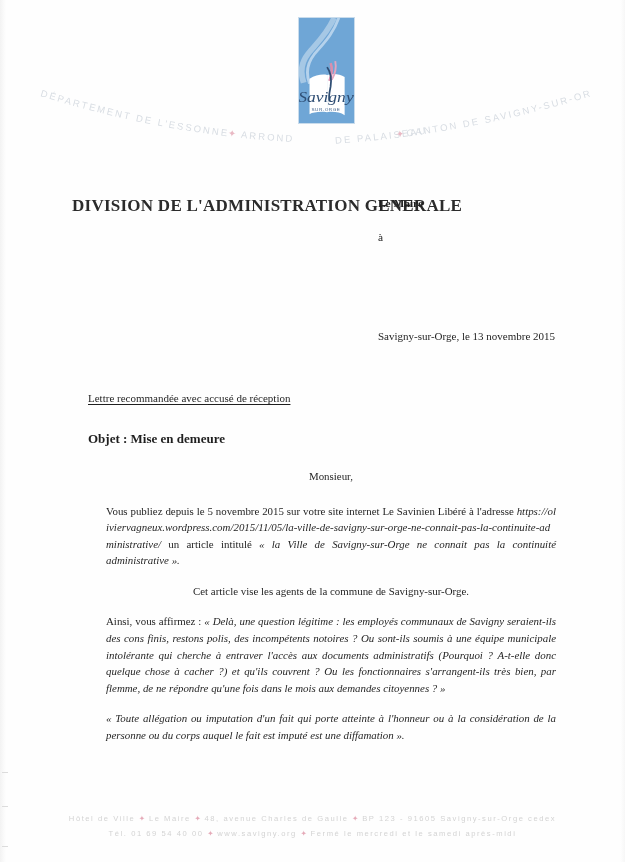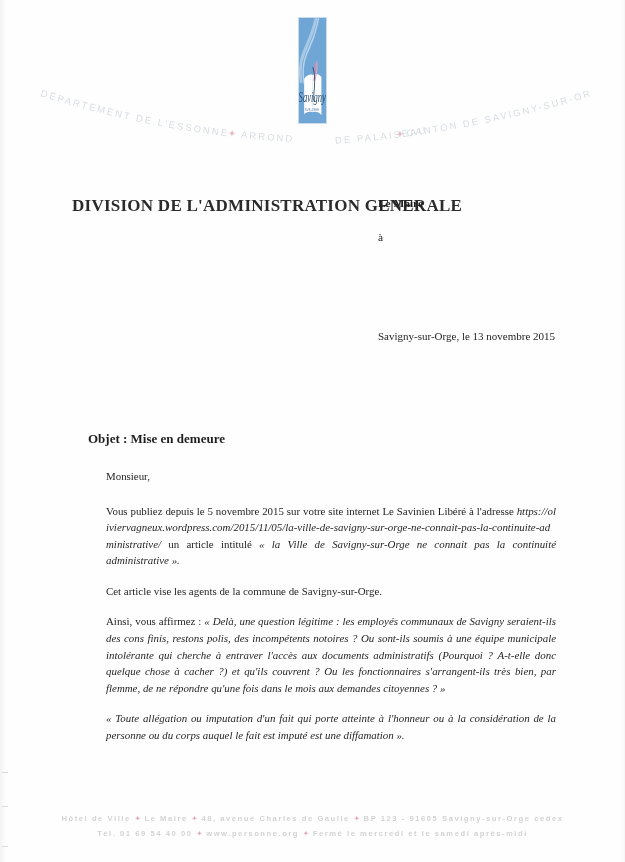--- a/index.html
+++ b/index.html
@@ -47,21 +47,21 @@
   .header {
     position: absolute;
     left: 0; top: 0;
     width: 625px;
     height: 160px;
   }
   .logo {
     position: absolute;
     left: 298px;
     top: 17px;
-    width: 29px;
+    width: 57px;
     height: 107px;
     background: #6fa6d6;
     border: 1px solid #c9dcec;
     box-sizing: border-box;
     overflow: hidden;
   }
   .logo-svg { display: block; width: 100%; height: 100%; }
 
   
   .arch {
@@ -146,37 +146,37 @@
     text-align: justify;
   }
   .letter-body p { margin: 0 0 14px 0; }
   .salutation { margin-bottom: 18px !important; }
   .ital { font-style: italic; }
   .url {
     font-style: italic;
     word-break: break-all;
   }
   .quote-block { font-style: italic; margin-top: 16px; }
-  .no-justify { text-align: left; }
+  .no-justify { text-align: center; }
 
   
   .footer {
     position: absolute;
     left: 0;
     top: 812px;
     width: 625px;
     text-align: center;
     font-family: "Liberation Sans", "DejaVu Sans", sans-serif;
     font-size: 7.6px;
     letter-spacing: 1.55px;
     color: #d3d3d3;
     line-height: 1.95;
   }
   .footer .sep { color: #e5aab8; letter-spacing: 0; }
-  .footer-line { white-space: nowrap; font-weight: bold; }
+  .footer-line { white-space: nowrap; }
 </style>
 </head>
 <body>
 
 <div class="page">
 
   <div class="scan-edge-left"></div>
   <div class="scan-edge-right"></div>
   <div class="scan-tick" style="top:772px;"></div>
   <div class="scan-tick" style="top:806px;"></div>
@@ -233,20 +233,21 @@
 
   <div class="addr-block">
     <div class="addr-line b">Le Maire</div>
     <div class="gap-a"></div>
     <div class="addr-line">à</div>
     <div class="gap-b"></div>
   </div>
 
   <div class="date-line">Savigny-sur-Orge, le 13 novembre 2015</div>
 
+  <div class="recommande">Lettre recommandée avec accusé de réception</div>
 
   <div class="objet">Objet : Mise en demeure</div>
 
   <div class="letter-body">
 
     <p class="salutation no-justify">Monsieur,</p>
 
     <p><span>Vous publiez depuis le 5 novembre 2015 sur votre site internet Le Savinien Libéré à l'adresse </span><span class="url">https://oliviervagneux.wordpress.com/2015/11/05/la-ville-de-savigny-sur-orge-ne-connait-pas-la-continuite-administrative/</span><span> un article intitulé </span><span class="ital">« la Ville de Savigny-sur-Orge ne connait pas la continuité administrative ».</span></p>
 
     <p class="no-justify">Cet article vise les agents de la commune de Savigny-sur-Orge.</p>
@@ -264,19 +265,19 @@
       <span class="sep">✦</span>
       <span>Le Maire</span>
       <span class="sep">✦</span>
       <span>48, avenue Charles de Gaulle</span>
       <span class="sep">✦</span>
       <span>BP 123 - 91605 Savigny-sur-Orge cedex</span>
     </div>
     <div class="footer-line">
       <span>Tél. 01 69 54 40 00</span>
       <span class="sep">✦</span>
-      <span>www.personne.org</span>
+      <span>www.savigny.org</span>
       <span class="sep">✦</span>
       <span>Fermé le mercredi et le samedi après-midi</span>
     </div>
   </div>
 
 </div>
 
 </body></html>

